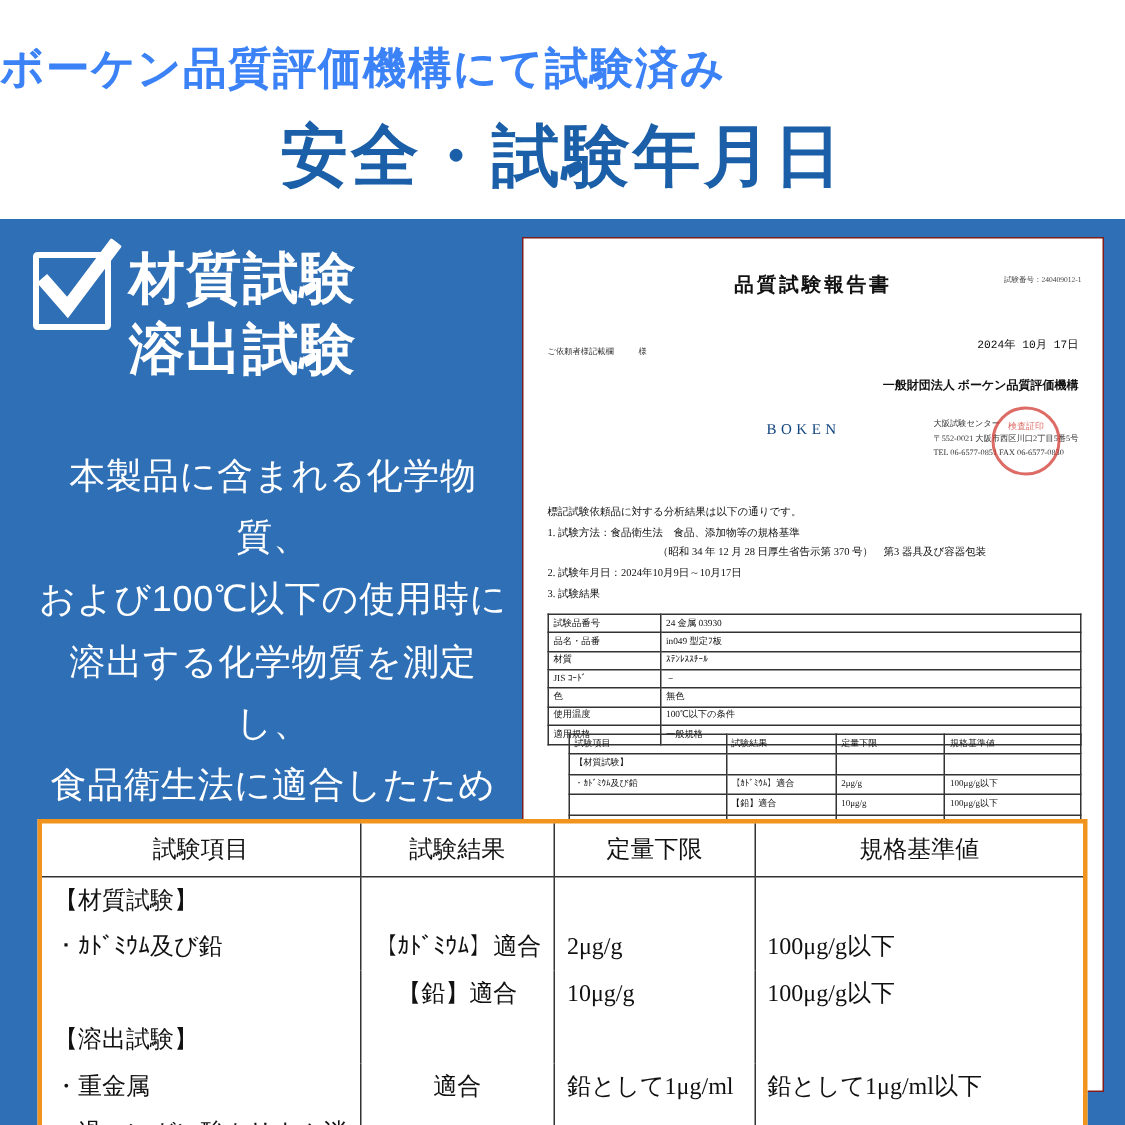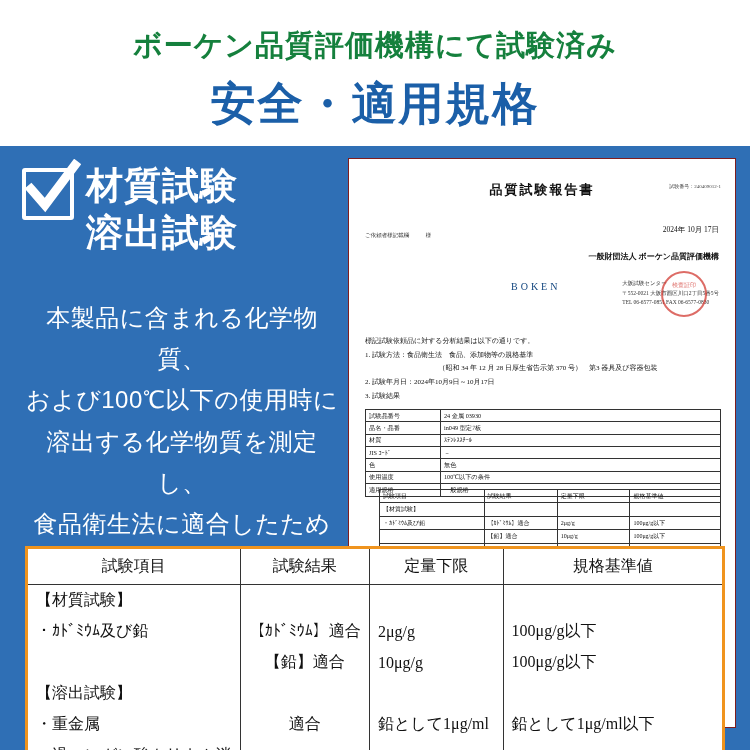--- a/index.html
+++ b/index.html
@@ -26,24 +26,23 @@
     left: 0; top: 0;
     width: 750px;
     height: 146px;
     background: #ffffff;
     border-bottom: 0;
   }
   .header-line1 {
     position: absolute;
     top: 26px;
     left: 0; right: 0;
-    text-align: center;
     font-size: 29px;
     font-weight: bold;
-    color: #15803d;
+    color: #3b82f6;
     letter-spacing: 1px;
   }
   .header-line2 {
     position: absolute;
     top: 74px;
     left: 0; right: 0;
     text-align: center;
     font-size: 45px;
     font-weight: bold;
     color: #1b5fa8;
@@ -123,20 +122,21 @@
     position: absolute;
     right: 14px;
     top: 24px;
     font-size: 5px;
     color: #444;
   }
   .cert-date {
     text-align: right;
     font-size: 7.5px;
     margin: 26px 16px 16px 0;
+    font-family: Liberation Mono, monospace;
   }
   .cert-addr-left {
     position: absolute;
     left: 16px;
     top: 72px;
     font-size: 5.5px;
     color: #333;
     line-height: 1.7;
   }
   .cert-org {
@@ -276,21 +276,21 @@
   .c-std  { width: 220px; }
   .sec-head td { font-weight: normal; }
 </style>
 </head>
 <body>
 
 <div class="page">
 
   <div class="header">
     <div class="header-line1">ボーケン品質評価機構にて試験済み</div>
-    <div class="header-line2">安全・適用規格</div>
+    <div class="header-line2">安全・試験年月日</div>
   </div>
 
   <div class="blue-panel">
 
     <div class="left-col">
       <div class="check-row">
         <div class="check-box">
           <svg width="60" height="62" viewBox="0 0 60 62">
             <path d="M10 30 L24 46 L54 6" stroke="#ffffff" stroke-width="9" fill="none" stroke-linecap="square"></path>
           </svg>

